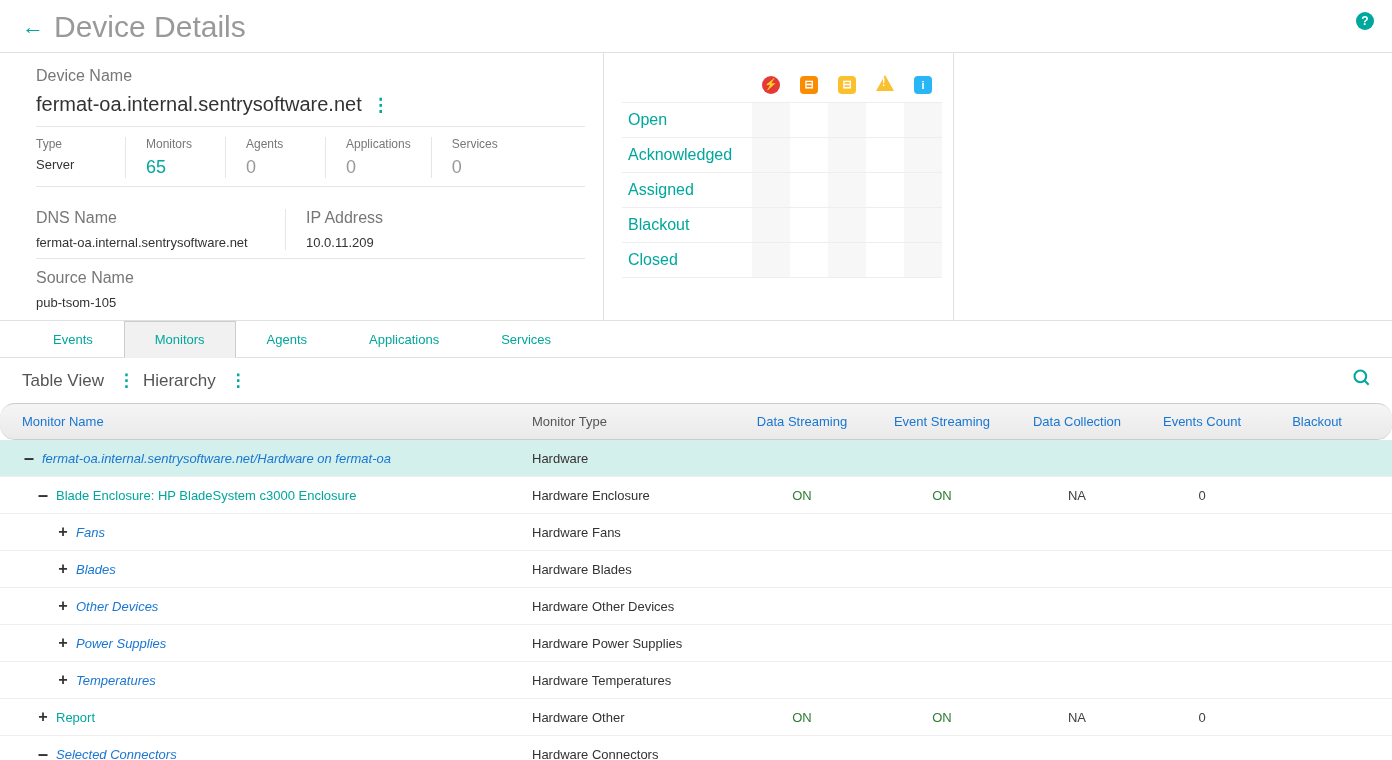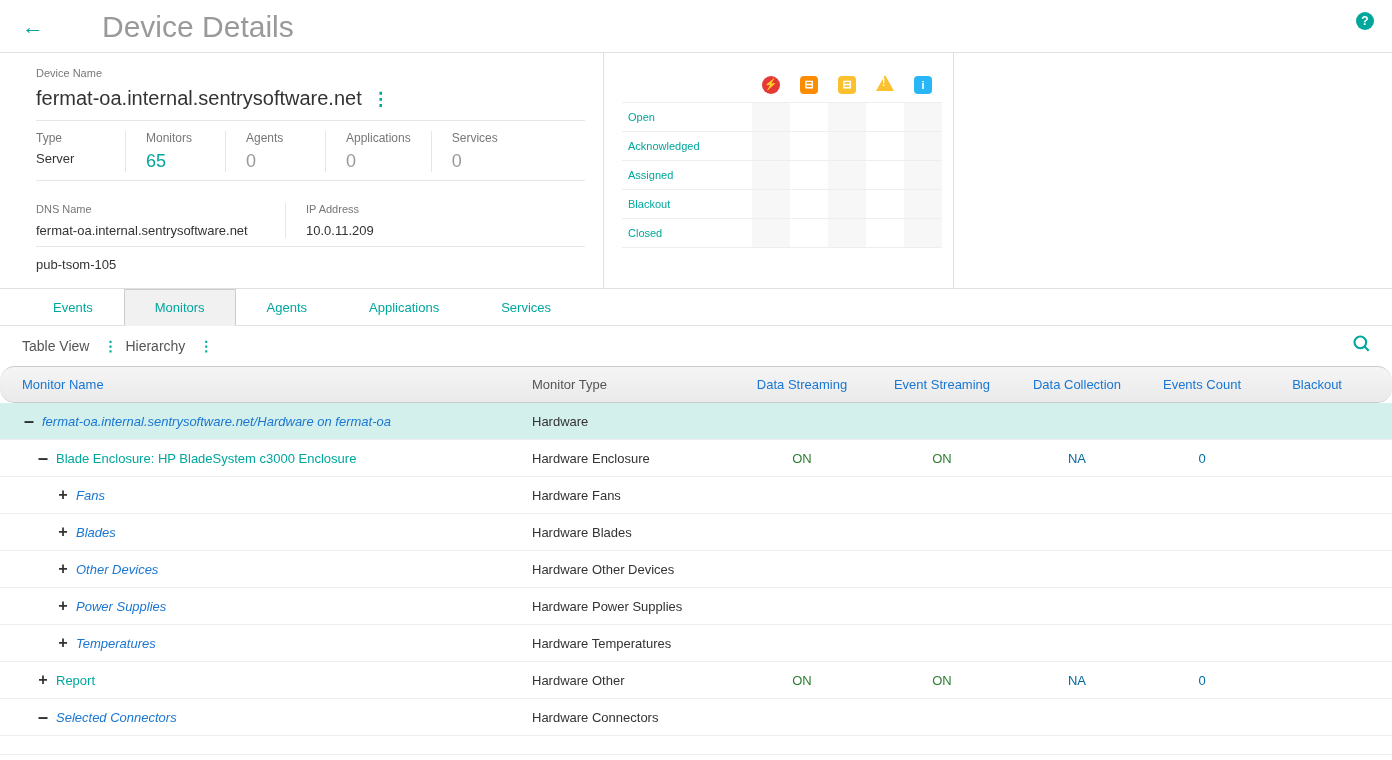--- a/index.html
+++ b/index.html
@@ -20,21 +20,20 @@
     color: #00a79d;
     font-size: 22px;
     margin-right: 10px;
     cursor: pointer;
     font-weight: bold;
   }
   .page-title {
     font-size: 30px;
     font-weight: 300;
     color: #999;
-    margin-left: 48px;
   }
   .help-icon {
     position: absolute;
     right: 18px;
     top: 12px;
     width: 18px;
     height: 18px;
     background: #00a79d;
     border-radius: 50%;
     color: #fff;
@@ -51,21 +50,21 @@
     border-right: none;
     display: flex;
     padding: 0;
   }
   .left-card {
     border-right: 1px solid #e0e0e0;
     padding: 14px 18px 10px 36px;
     width: 604px;
   }
   .label-small {
-    font-size: 11px;
+    font-size: 16px;
     color: #777;
     margin-bottom: 8px;
   }
   .device-name-row {
     display: flex;
     align-items: center;
     margin-bottom: 10px;
     border-bottom: 1px solid #e6e6e6;
     padding-bottom: 10px;
   }
@@ -132,21 +131,21 @@
   .event-table th, .event-table td {
     border-bottom: 1px solid #eee;
     padding: 8px 0;
     text-align: center;
   }
   .event-table th:first-child, .event-table td:first-child {
     text-align: left;
     padding-left: 6px;
     width: 130px;
   }
-  .event-table td:first-child { color: #00a79d; font-size: 11px; cursor:pointer;}
+  .event-table td:first-child { color: #00a79d; font-size: 16px; cursor:pointer;}
   .event-table tbody tr td:nth-child(even) { background: #f7f7f7; }
   .sev-badge {
     display: inline-flex;
     width: 18px;
     height: 18px;
     border-radius: 50%;
     align-items: center;
     justify-content: center;
     color: #fff;
     font-size: 11px;
@@ -186,21 +185,21 @@
   .tab.active {
     background: #f1f1f1;
     border: 1px solid #ccc;
     border-bottom: 1px solid #f1f1f1;
     margin-bottom: -1px;
   }
   .view-bar {
     display: flex;
     align-items: center;
     padding: 12px 22px;
-    font-size: 14px;
+    font-size: 17px;
     color: #555;
     position: relative;
   }
   .view-item { margin-right: 6px; color:#555;}
   .view-kebab { color: #00a79d; font-weight: bold; margin: 0 8px; cursor: pointer; }
   .search-icon {
     position: absolute;
     right: 20px;
     color: #00a79d;
     font-size: 20px;
@@ -225,21 +224,21 @@
   .tree-row {
     display: flex;
     border-bottom: 1px solid #eee;
     padding: 9px 22px;
     font-size: 13px;
     align-items: center;
   }
   .tree-row.highlighted { background: #d4f0ec; }
   .tree-row .col-type { color: #333; }
   .tree-row .col-ds, .tree-row .col-es { color: #2e7d32; font-weight: 500;}
-  .tree-row .col-dc, .tree-row .col-ec { color: #0369a1; text-align: center; }
+  .tree-row .col-dc, .tree-row .col-ec { color: #404040; text-align: center; }
   .toggle {
     display: inline-block;
     width: 14px;
     font-weight: bold;
     color: #333;
     margin-right: 6px;
     cursor: pointer;
     font-family: monospace;
     font-size: 15px;
     text-align: center;
@@ -292,21 +291,22 @@
       <div class="info-cell">
         <div class="label-small">DNS Name</div>
         <div class="info-value">fermat-oa.internal.sentrysoftware.net</div>
       </div>
       <div class="info-cell">
         <div class="label-small">IP Address</div>
         <div class="info-value">10.0.11.209</div>
       </div>
     </div>
     <div>
-      <div class="info-value" style="margin-bottom:6px;">pub-tsom-105</div>
+      <div class="label-small">Source Name</div>
+      <div class="info-value" style="">pub-tsom-105</div>
     </div>
   </div>
 
   <div class="right-card">
     <table class="event-table">
       <thead>
         <tr>
           <th></th>
           <th><span class="sev-badge sev-critical">⚡</span></th>
           <th><span class="sev-badge sev-major sev-oct">⊟</span></th>

